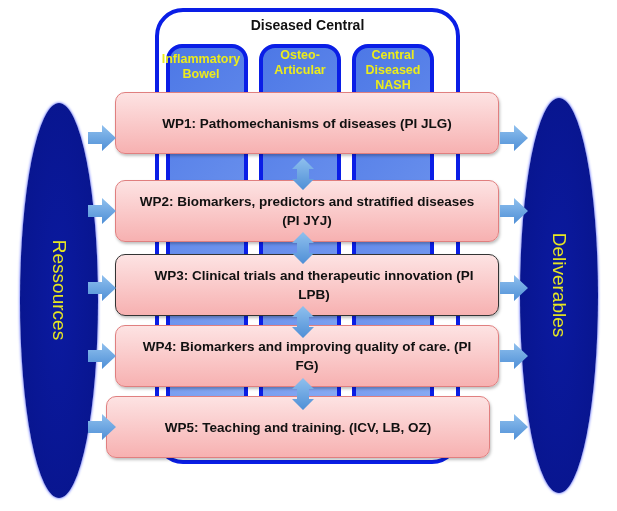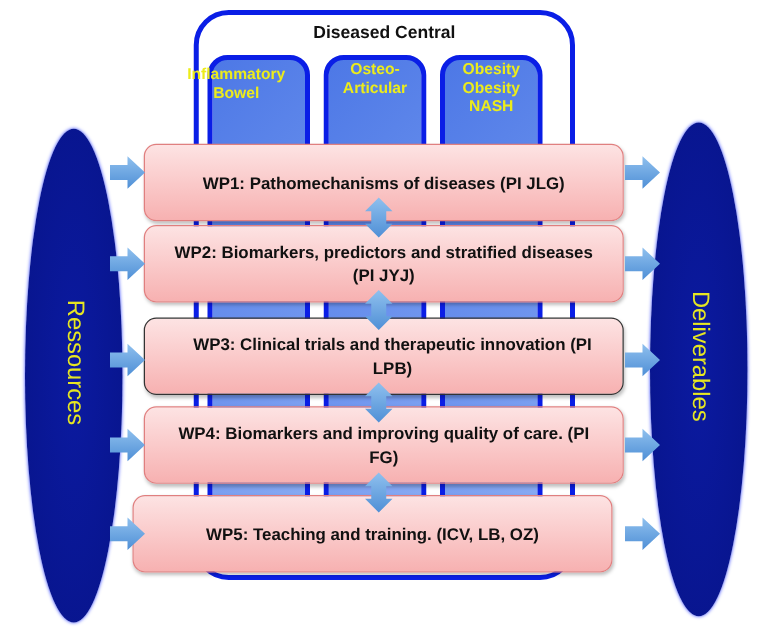--- a/index.html
+++ b/index.html
@@ -29,30 +29,30 @@
 </style>
 </head>
 <body>
 
 <div class="abs outer"></div>
 <div class="abs outer-title">Diseased Central</div>
 
 <div class="abs col" style="left:166px"></div>
 <div class="abs col" style="left:259px"></div>
 <div class="abs col" style="left:352px"></div>
-<div class="abs col-label" style="left:148px; top:52px">Inflammatory Bowel</div>
+<div class="abs col-label" style="left:160px; top:52px">Inflammatory Bowel</div>
 <div class="abs col-label" style="left:259px">Osteo-Articular</div>
-<div class="abs col-label" style="left:352px">Obesity Obesity NASH</div>
+<div class="abs col-label" style="left:352px">Central Diseased NASH</div>
 
 <div class="abs ellipse" style="left:20px; top:103px"></div>
 <div class="abs ellipse-label" style="left:59px; top:290px; transform:translate(-50%,-50%) rotate(90deg)">Ressources</div>
 <div class="abs ellipse" style="left:520px; top:98px"></div>
 <div class="abs ellipse-label" style="left:559px; top:285px; transform:translate(-50%,-50%) rotate(90deg)">Deliverables</div>
 
-<div class="abs wp" style="top:115px">WP1: Pathomechanisms of diseases (PI JLG)</div>
+<div class="abs wp" style="top:92px">WP1: Pathomechanisms of diseases (PI JLG)</div>
 <div class="abs wp" style="top:180px">WP2: Biomarkers, predictors and stratified diseases (PI JYJ)</div>
 <div class="abs wp sel" style="top:254px">WP3: Clinical trials and therapeutic innovation (PI LPB)</div>
 <div class="abs wp" style="top:325px">WP4: Biomarkers and improving quality of care. (PI FG)</div>
 <div class="abs wp" style="top:396px; left:106px">WP5: Teaching and training. (ICV, LB, OZ)</div>
 
 <svg class="abs" style="left:0;top:0" width="617" height="511">
   <defs>
     <linearGradient id="ag" x1="0" y1="0" x2="0" y2="1">
       <stop offset="0" stop-color="#8fc0ee"></stop>
         <stop offset="1" stop-color="#4f8fd6"></stop>

